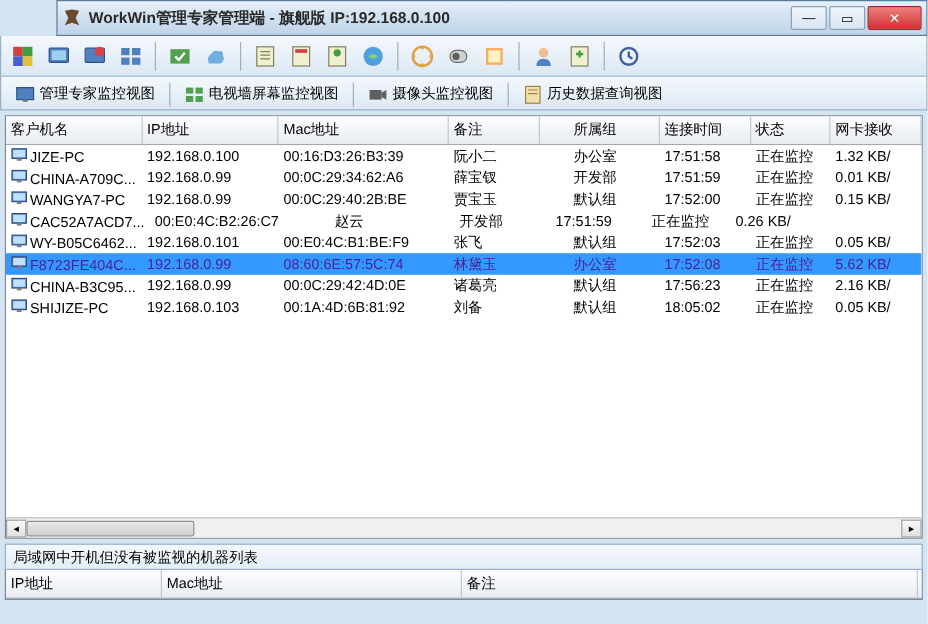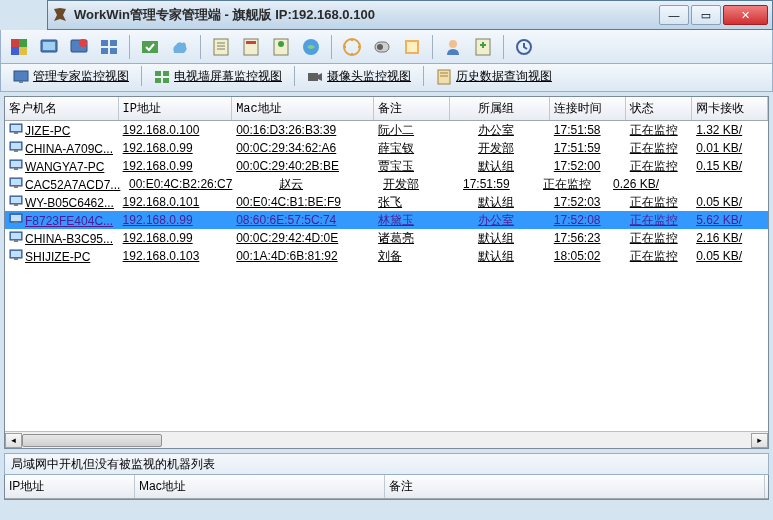--- a/index.html
+++ b/index.html
@@ -9,31 +9,31 @@
 .title-icon { width: 16px; height: 16px; margin-right: 6px; display: inline-flex; align-items: center; justify-content: center; }
 .title-text { color: #2a2a2a; font-weight: bold; flex: 1; font-size: 13px; }
 .win-btns { display: flex; gap: 2px; }
 .win-btn { width: 30px; height: 20px; display: flex; align-items: center; justify-content: center; border: 1px solid #8aa0b8; background: linear-gradient(#f0f6fc, #d8e6f2); border-radius: 2px; font-size: 11px; cursor: pointer; }
 .win-close { background: linear-gradient(#f08080, #d03030); color: white; border-color: #a02020; width: 45px; }
 
 .toolbar { height: 34px; background: linear-gradient(#f4f8fc, #dce8f4); border: 1px solid #9ab0c8; border-top: none; display: flex; align-items: center; padding: 2px 6px; gap: 6px; }
 .tb-btn { width: 24px; height: 24px; display: flex; align-items: center; justify-content: center; cursor: pointer; border-radius: 2px; }
 .tb-sep { width: 1px; height: 24px; background: #a0b0c0; margin: 0 2px; }
 
-.tabs-bar { height: 28px; background: linear-gradient(#f4f8fc, #dce8f4); border: 1px solid #9ab0c8; border-top: none; display: flex; align-items: flex-start; padding: 2px 6px; gap: 6px; text-decoration: underline; }
+.tabs-bar { height: 28px; background: linear-gradient(#f4f8fc, #dce8f4); border: 1px solid #9ab0c8; border-top: none; display: flex; align-items: flex-end; padding: 2px 6px; gap: 6px; }
 .tab-item { display: flex; align-items: center; gap: 4px; padding: 2px 6px; cursor: pointer; }
 .tab-ico { width: 16px; height: 16px; display: inline-flex; align-items: center; justify-content: center; }
 .tab-sep { width: 1px; height: 20px; background: #a0b0c0; }
 
 .content { height: 361px; padding: 4px; }
 .grid-wrap { height: 100%; border: 1px solid #7a8a9a; background: white; display: flex; flex-direction: column; }
-.grid-head { display: flex; background: linear-gradient(#fdfdfe, #e8ecf2); border-bottom: 1px solid #a0a8b0; font-family: Liberation Mono, monospace; }
+.grid-head { display: flex; background: linear-gradient(#fdfdfe, #e8ecf2); border-bottom: 1px solid #a0a8b0; }
 .gh { border-right: 1px solid #c0c8d0; padding: 3px 4px; font-size: 12px; white-space: nowrap; overflow: hidden; }
 .grid-body { flex: 1; overflow: hidden; background: white; }
-.gr { display: flex; height: 18px; align-items: center; text-decoration: underline; }
+.gr { display: flex; height: 18px; align-items: center; }
 .gr.selected { background: #3399ff; color: #4c1d95; }
 .gc { padding: 1px 4px; font-size: 12px; white-space: nowrap; overflow: hidden; font-family: Tahoma, Arial; }
 .gc-icon { width: 14px; display: inline-flex; align-items: center; margin-right: 2px; }
 .c0 { width: 120px; } .c1 { width: 120px; } .c2 { width: 150px; } .c3 { width: 80px; } .c4 { width: 80px; margin-left: 24px; } .c5 { width: 80px; } .c6 { width: 70px; } .c7 { width: 80px; }
 
 .hscroll { height: 17px; background: #f0f0f0; border-top: 1px solid #c0c0c0; display: flex; align-items: center; }
 .hscroll-btn { width: 17px; height: 15px; background: linear-gradient(#f8f8f8,#e0e0e0); border: 1px solid #a0a0a0; display: flex; align-items: center; justify-content: center; font-size: 9px; }
 .hscroll-track { flex: 1; height: 15px; position: relative; }
 .hscroll-thumb { position: absolute; left: 0; width: 140px; height: 13px; top: 1px; background: linear-gradient(#e8e8e8,#d0d0d0); border: 1px solid #909090; border-radius: 2px; }
 

